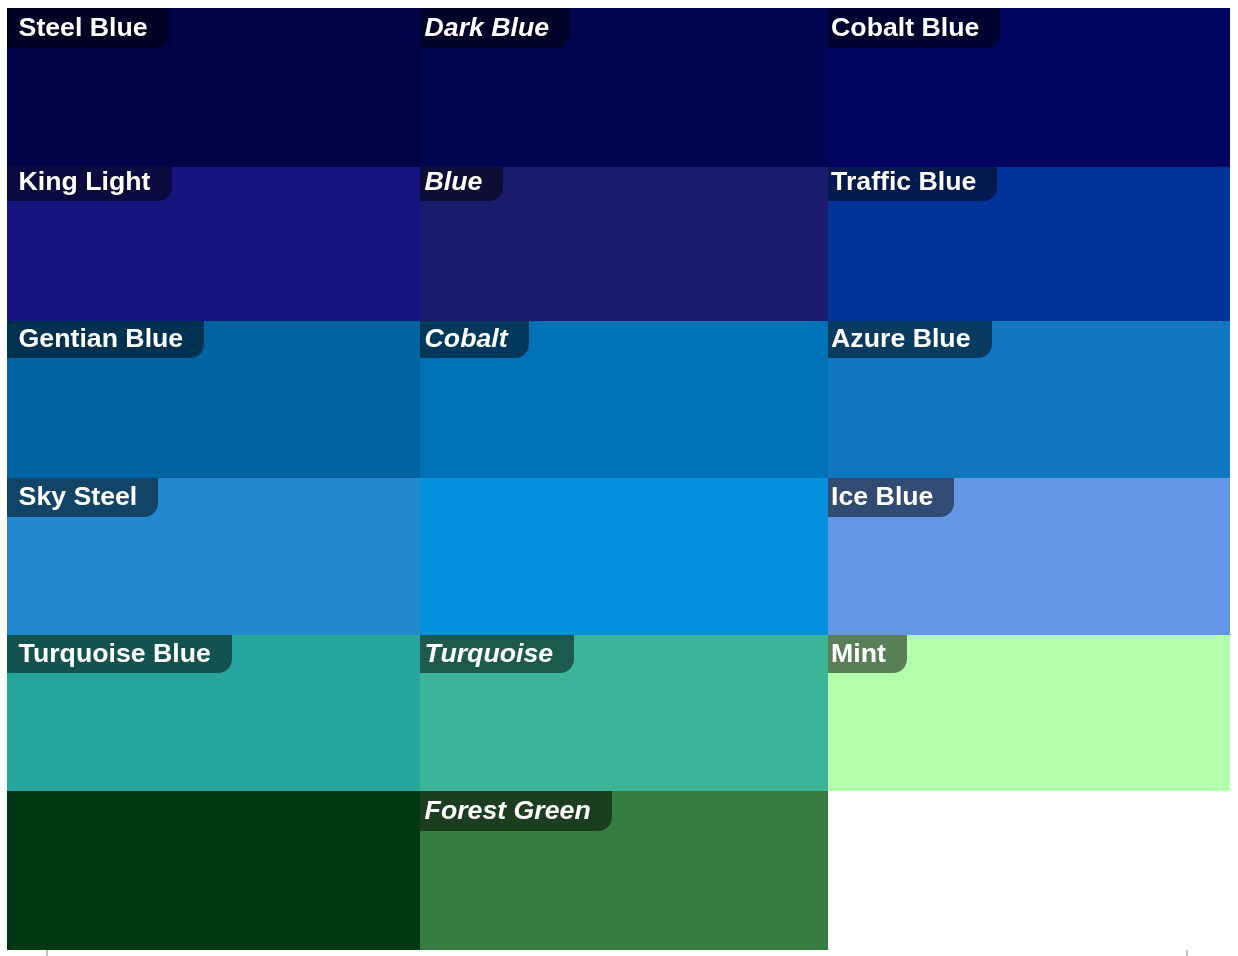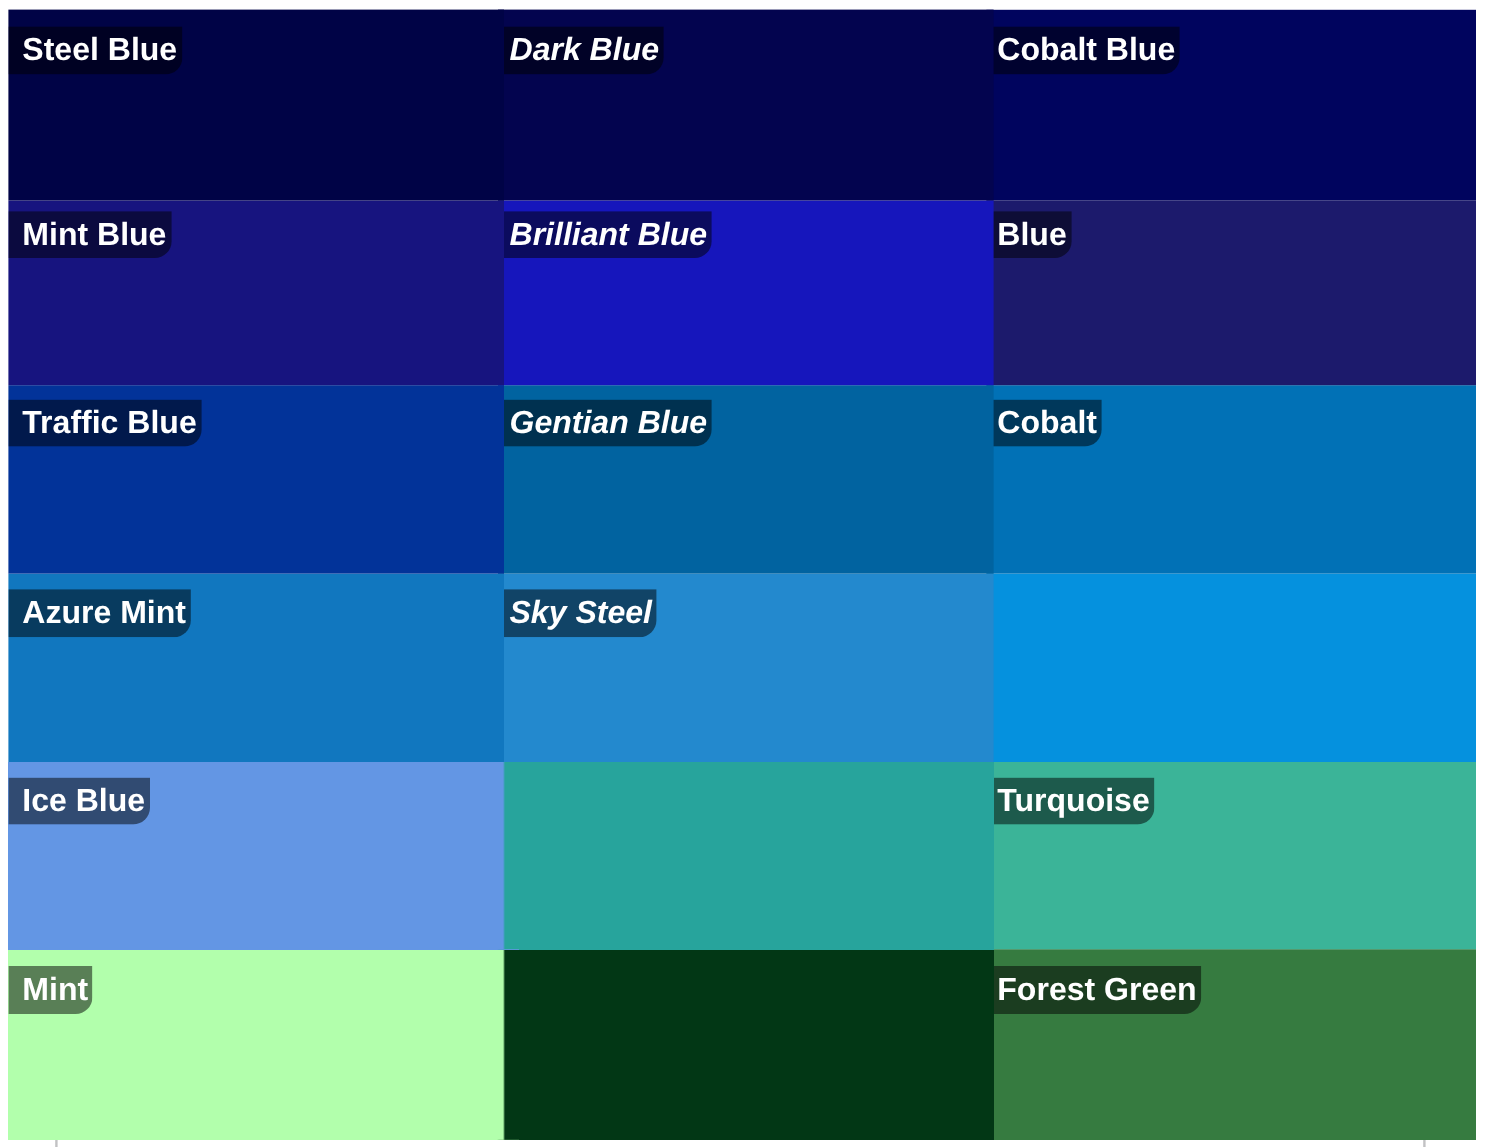--- a/index.html
+++ b/index.html
@@ -18,22 +18,22 @@
   .cell:nth-child(7){z-index:12}.cell:nth-child(8){z-index:11}.cell:nth-child(9){z-index:10}
   .cell:nth-child(10){z-index:9}.cell:nth-child(11){z-index:8}.cell:nth-child(12){z-index:7}
   .cell:nth-child(13){z-index:6}.cell:nth-child(14){z-index:5}.cell:nth-child(15){z-index:4}
   .cell:nth-child(16){z-index:3}.cell:nth-child(17){z-index:2}.cell:nth-child(18){z-index:1}
   .swatch{position:absolute;left:0;right:-5.5px;top:0;bottom:0;}
   .lab{position:absolute;left:0;top:0;
        background:rgba(0,0,0,0.5);
        border-bottom-right-radius:14px;
        color:#ffffff;font-weight:bold;
        font-size:26.7px;line-height:39px;height:39.5px;
-       box-sizing:border-box;padding:0 4px;
-       white-space:nowrap;transform:translateZ(0);margin-top:14px;}
+       box-sizing:border-box;padding:0 21px;
+       white-space:nowrap;transform:translateZ(0);}
   .cell:nth-child(-n+3) .lab{top:0.25px;}
   .cell:nth-child(n+4):nth-child(-n+6) .lab{top:-4.9px;}
   .cell:nth-child(n+7):nth-child(-n+9) .lab{top:-2.3px;}
   .cell:nth-child(n+10):nth-child(-n+12) .lab{top:-0.7px;}
   .cell:nth-child(n+13):nth-child(-n+15) .lab{top:-1.4px;}
   .cell:nth-child(n+16) .lab{top:0.1px;}
   .cell:nth-child(3n+1) .lab{padding-left:11.6px;}
   .cell:nth-child(3n+2) .lab{padding-left:10.1px;font-style:italic;}
   .cell:nth-child(3n+3) .lab{padding-left:9.1px;}
   .edge{position:absolute;top:950px;height:6px;width:2.5px;background:#c2c2c4;}
@@ -49,59 +49,56 @@
   <div class="cell">
     <div class="swatch" style="background-color: rgb(3, 4, 79);"></div>
     <div class="lab">Dark Blue</div>
   </div>
   <div class="cell">
     <div class="swatch" style="background-color: rgb(0, 4, 94);"></div>
     <div class="lab">Cobalt Blue</div>
   </div>
   <div class="cell">
     <div class="swatch" style="background-color: rgb(23, 20, 127);"></div>
-    <div class="lab">Mint Blue</div>
-  </div>
-  <div class="cell">
-    <div class="swatch" style="background-color: rgb(22, 22, 188);"></div>
-    <div class="lab">Brilliant Blue</div>
+    <div class="lab">King Light</div>
   </div>
   <div class="cell">
     <div class="swatch" style="background-color: rgb(28, 26, 108);"></div>
     <div class="lab">Blue</div>
   </div>
   <div class="cell">
     <div class="swatch" style="background-color: rgb(2, 51, 153);"></div>
     <div class="lab">Traffic Blue</div>
   </div>
   <div class="cell">
     <div class="swatch" style="background-color: rgb(1, 99, 160);"></div>
     <div class="lab">Gentian Blue</div>
   </div>
   <div class="cell">
     <div class="swatch" style="background-color: rgb(1, 113, 182);"></div>
     <div class="lab">Cobalt</div>
   </div>
   <div class="cell">
     <div class="swatch" style="background-color: rgb(17, 119, 191);"></div>
-    <div class="lab">Azure Mint</div>
+    <div class="lab">Azure Blue</div>
   </div>
   <div class="cell">
     <div class="swatch" style="background-color: rgb(35, 137, 206);"></div>
     <div class="lab">Sky Steel</div>
   </div>
   <div class="cell">
     <div class="swatch" style="background-color: rgb(5, 145, 222);"></div>
   </div>
   <div class="cell">
     <div class="swatch" style="background-color: rgb(99, 150, 228);"></div>
     <div class="lab">Ice Blue</div>
   </div>
   <div class="cell">
     <div class="swatch" style="background-color: rgb(39, 164, 156);"></div>
+    <div class="lab">Turquoise Blue</div>
   </div>
   <div class="cell">
     <div class="swatch" style="background-color: rgb(59, 180, 152);"></div>
     <div class="lab">Turquoise</div>
   </div>
   <div class="cell">
     <div class="swatch" style="background-color: rgb(178, 255, 172);"></div>
     <div class="lab">Mint</div>
   </div>
   <div class="cell">

